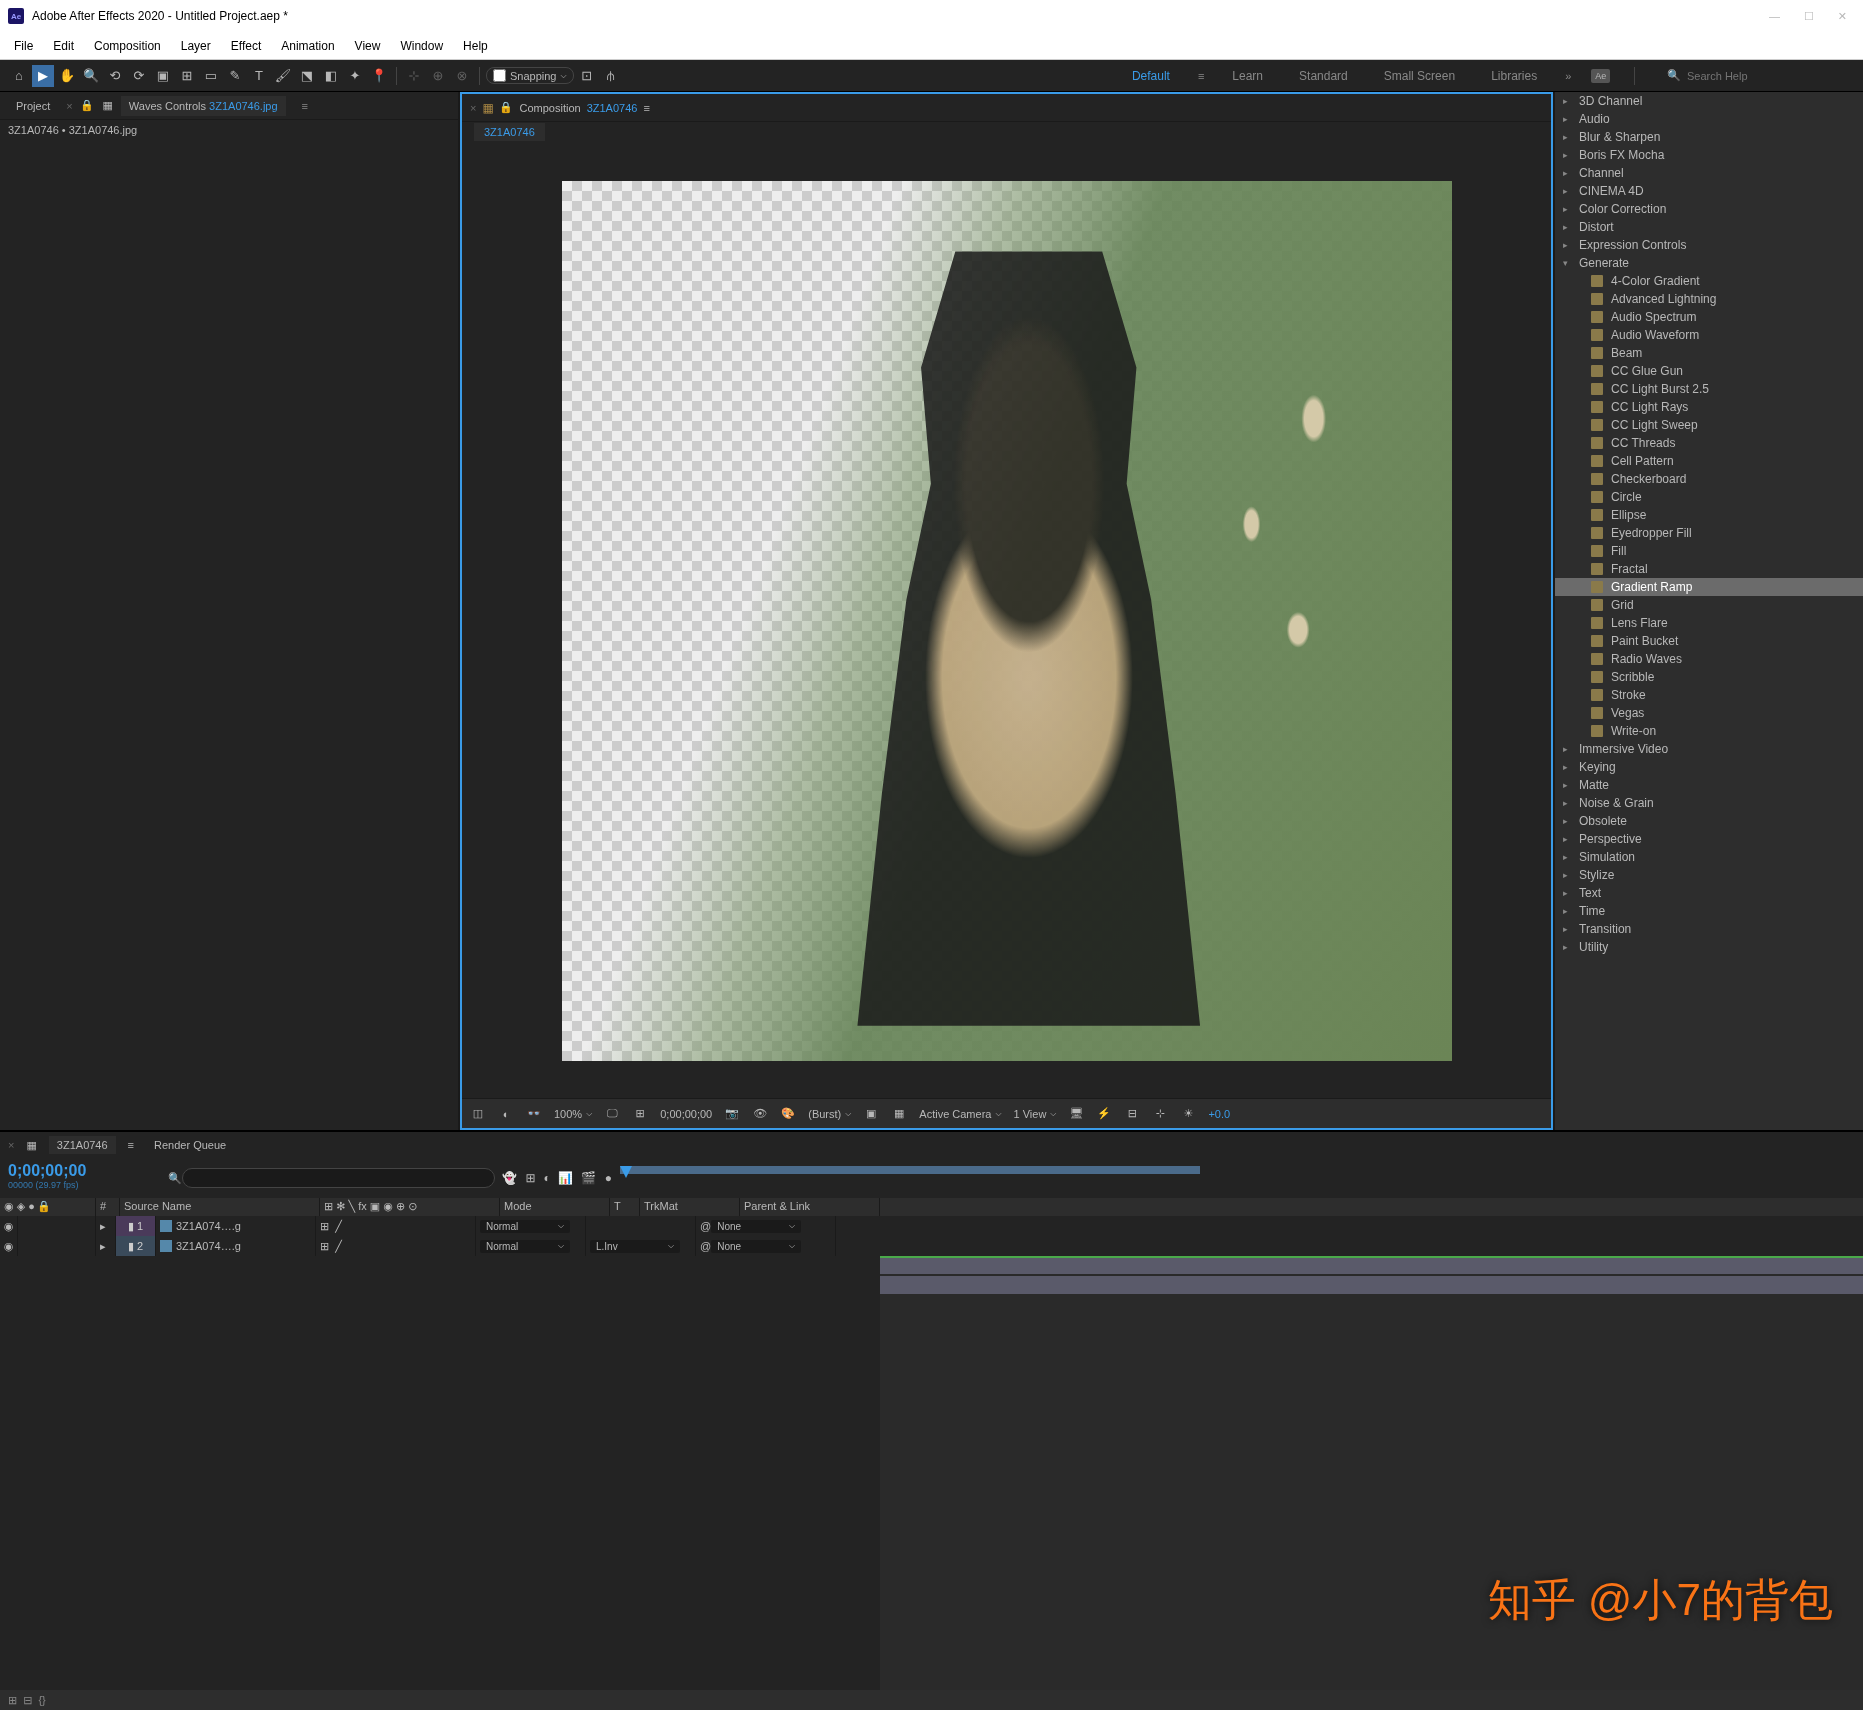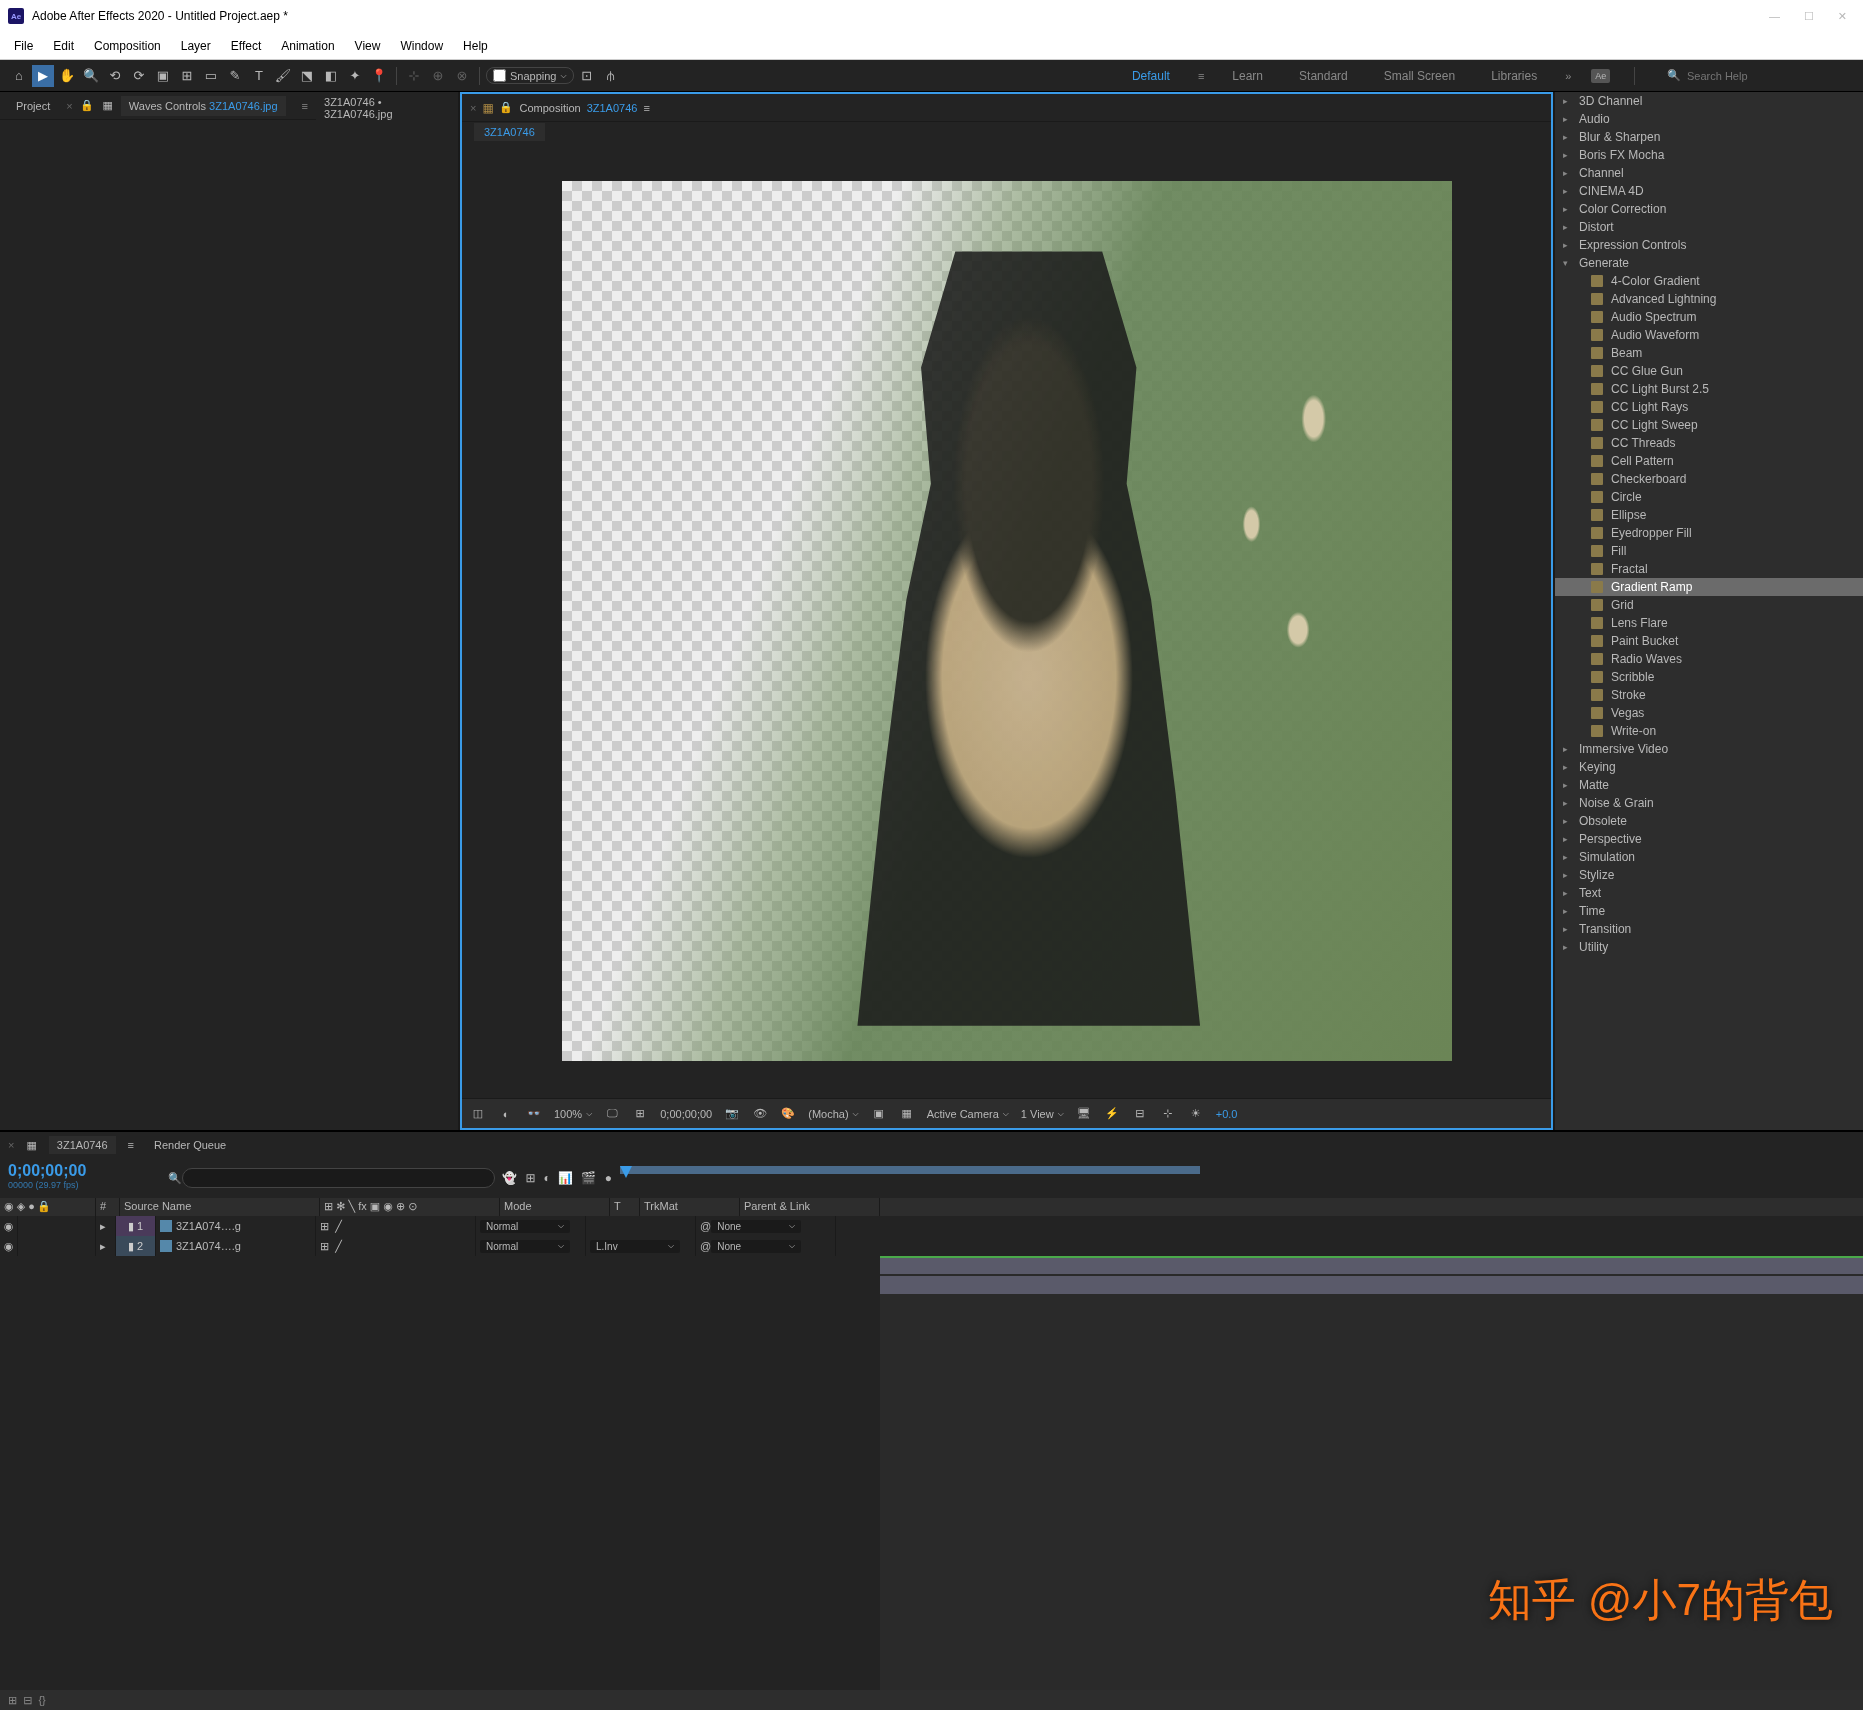--- a/index.html
+++ b/index.html
@@ -15,21 +15,21 @@
 .toolbar { background:#232323; height:32px; display:flex; align-items:center; padding:0 8px; gap:2px; border-bottom:1px solid #000;}
 .toolbar .tool { width:22px; height:22px; display:flex; align-items:center; justify-content:center; color:#b8b8b8; cursor:pointer; font-size:13px;}
 .toolbar .tool.active { background:#3a6ea5; color:#fff;}
 .toolbar .sep { width:1px; height:18px; background:#444; margin:0 4px;}
 .toolbar-right { margin-left:auto; display:flex; align-items:center; gap:20px;}
 .workspace-tab { color:#3a9be8; font-size:12px; padding:0 8px; cursor:pointer;}
 .workspace-tab.dim { color:#888;}
 .search-box { display:flex; align-items:center; gap:6px; padding:0 8px;}
 .search-box input { background:transparent; border:none; color:#888; outline:none; width:160px;}
 .main { flex:1; display:flex; min-height:0;}
-.left-panel { width:460px; background:#232323; display:flex; flex-direction:row; border-right:2px solid #1a1a1a;}
+.left-panel { width:460px; background:#232323; display:flex; flex-direction:column; border-right:2px solid #1a1a1a;}
 .panel-tabs { height:28px; display:flex; align-items:center; background:#232323; border-bottom:1px solid #1a1a1a; padding:0 8px; gap:8px;}
 .panel-tabs .tab { padding:4px 8px; font-size:11px; cursor:pointer;}
 .panel-tabs .tab.active { background:#2d2d2d;}
 .panel-tabs .linktext { color:#3a9be8;}
 .panel-tabs .menu-icon { margin-left:8px; color:#888;}
 .left-body { flex:1; padding:4px 8px; font-size:11px;}
 .center-panel { flex:1; display:flex; flex-direction:column; background:#232323; border:2px solid #3a9be8;}
 .comp-tabs { height:28px; display:flex; align-items:center; padding:0 8px; gap:6px; border-bottom:1px solid #1a1a1a;}
 .comp-tabs .folder-icon { color:#aa8844; font-size:12px;}
 .comp-tabs .link { color:#3a9be8;}
@@ -220,21 +220,21 @@
           <span>100%</span>
           <span style="font-size:8px">⌵</span>
         </div>
       <span class="icon-sm">🖵</span>
       <span class="icon-sm">⊞</span>
       <span>0;00;00;00</span>
       <span class="icon-sm">📷</span>
       <span class="icon-sm">👁</span>
       <span class="icon-sm">🎨</span>
       <div class="vf-item">
-          <span>(Mocha)</span>
+          <span>(Burst)</span>
           <span style="font-size:8px">⌵</span>
         </div>
       <span class="icon-sm">▣</span>
       <span class="icon-sm">▦</span>
       <div class="vf-item">
           <span>Active Camera</span>
           <span style="font-size:8px">⌵</span>
         </div>
       <div class="vf-item">
           <span>1 View</span>

